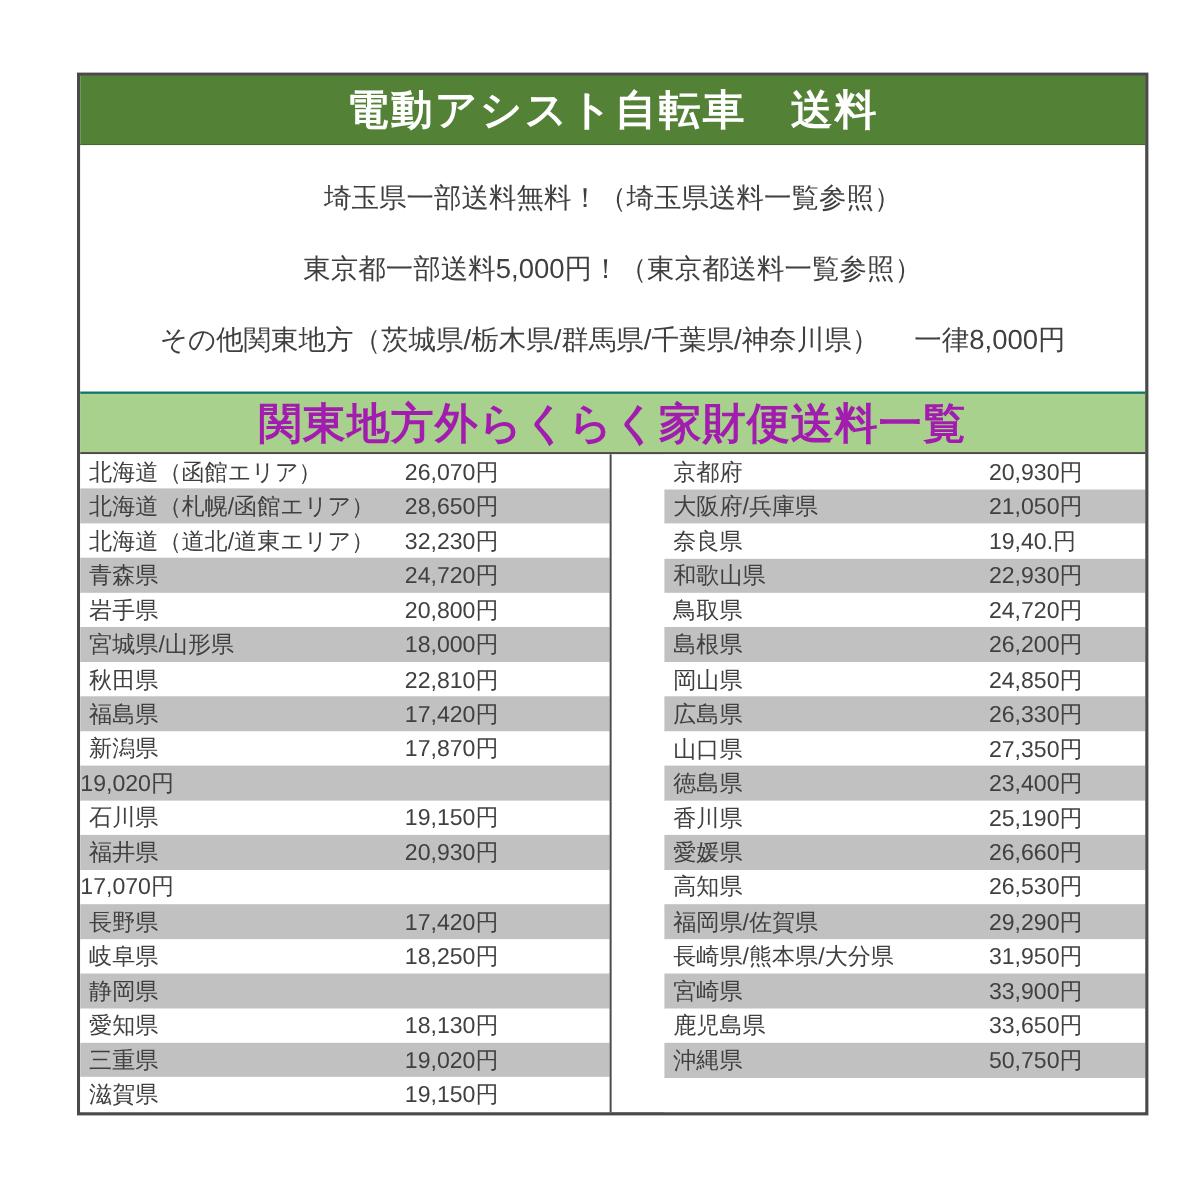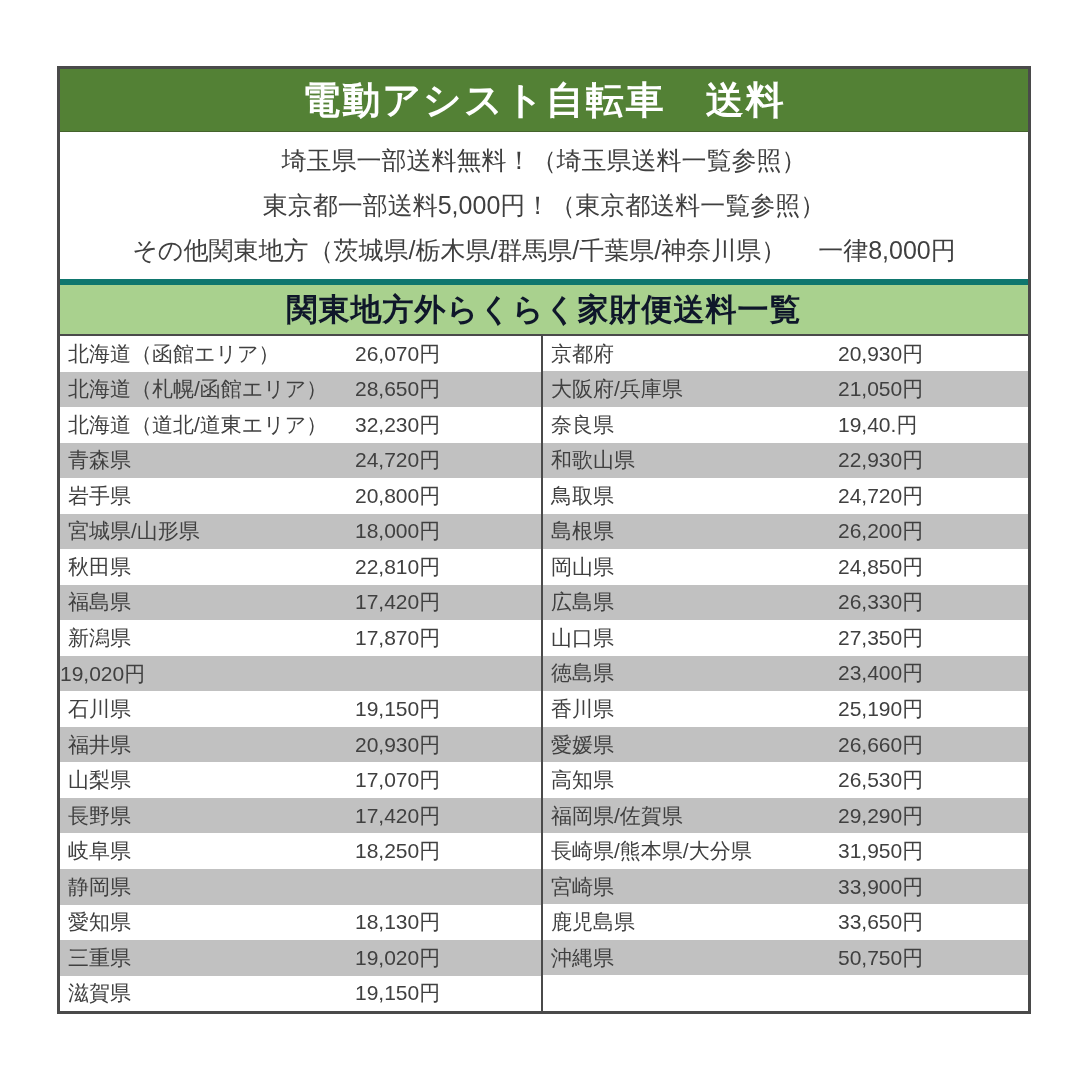--- a/index.html
+++ b/index.html
@@ -5,70 +5,71 @@
   * { margin: 0; padding: 0; box-sizing: border-box; }
   html, body {
     width: 1080px; height: 1080px;
     background: #ffffff;
     font-family: "Liberation Sans", "DejaVu Sans", sans-serif;
     position: relative;
     overflow: hidden;
   }
   .sheet {
     position: absolute;
-    left: 57px; top: 66px;
+    left: 70px; top: 66px;
     width: 974px; height: 948px;
     border: 3px solid #4a4a4a;
     background: #ffffff;
     display: flex;
     flex-direction: column;
   }
   .title-bar {
     height: 63px;
     background: #538135;
     color: #ffffff;
     font-size: 38px;
     font-weight: bold;
     letter-spacing: 2px;
     display: flex;
     align-items: center;
     justify-content: center;
     border-bottom: 1px solid #44632c;
   }
   .notes {
-    height: 147px;
+    height: 224px;
     background: #ffffff;
     display: flex;
     flex-direction: column;
     justify-content: space-evenly;
     align-items: center;
   }
   .note-line {
     color: #3f3f3f;
     font-size: 25px;
     text-align: center;
     white-space: pre;
   }
   .subheader {
     height: 57px;
     background: #a9d18e;
-    border-top: 6px solid #0f766e;
+    border-top: 2px solid #0f766e;
     border-bottom: 2px solid #4a4a4a;
-    color: #0f172a;
-    font-size: 31px;
+    color: #a21caf;
+    font-size: 39px;
     font-weight: bold;
     letter-spacing: 1px;
     display: flex;
     align-items: center;
     justify-content: center;
   }
   .table-body {
     flex: 1;
     display: flex;
     background: #ffffff;
+    gap: 48px;
   }
   .half {
     width: 483px;
     display: flex;
     flex-direction: column;
   }
   .half.left { border-right: 2px solid #4a4a4a; }
   .half.right { flex: 1; justify-content: flex-end; }
   .row {
     flex: 1;
@@ -150,21 +151,20 @@
         </div>
         <div class="row">
           <div class="cell name">石川県</div>
           <div class="cell price">19,150円</div>
         </div>
         <div class="row stripe">
           <div class="cell name">福井県</div>
           <div class="cell price">20,930円</div>
         </div>
         <div class="row">
-          <div class="cell name">山梨県</div>
           <div class="cell price">17,070円</div>
         </div>
         <div class="row stripe">
           <div class="cell name">長野県</div>
           <div class="cell price">17,420円</div>
         </div>
         <div class="row">
           <div class="cell name">岐阜県</div>
           <div class="cell price">18,250円</div>
         </div>

